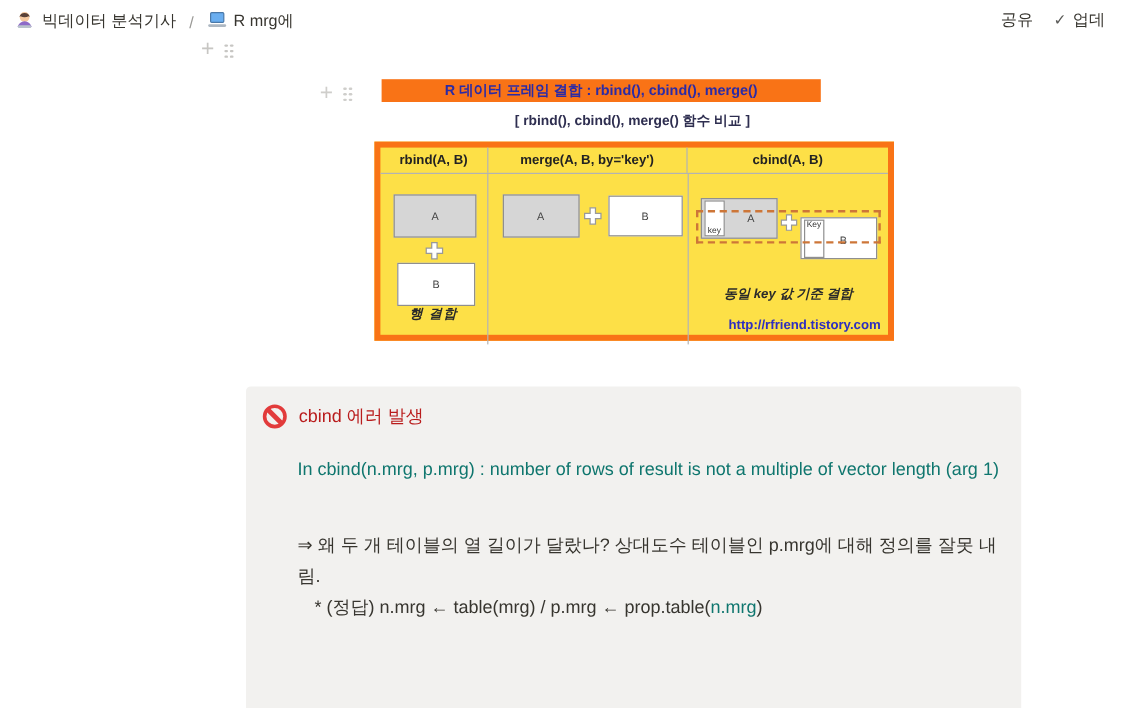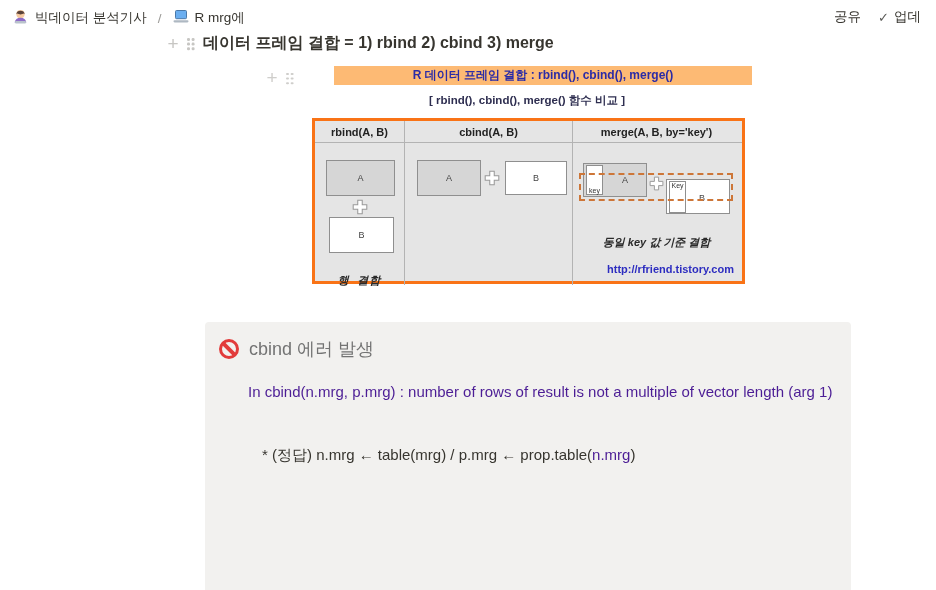--- a/index.html
+++ b/index.html
@@ -22,27 +22,27 @@
   .handle-plus { color:#c7c6c3; font-size:19px; line-height:18px; width:20px; text-align:center; cursor:pointer; }
   .handle-dots { position:relative; width:10px; height:13px; margin:0 7px 0 3px; cursor:grab; }
   .handle-dots i { position:absolute; left:1px; top:1px; width:2.6px; height:2.6px; border-radius:50%;
     background:#c7c6c3;
     box-shadow:4.6px 0 0 #c7c6c3, 0 4.6px 0 #c7c6c3, 4.6px 4.6px 0 #c7c6c3, 0 9.2px 0 #c7c6c3, 4.6px 9.2px 0 #c7c6c3; }
   .page-h { font-size:16px; font-weight:bold; color:#37352f; }
 
   
   .figure { position:absolute; left:262px; top:64px; width:490px; height:228px; }
   .fig-handles { position:absolute; left:0; top:5px; display:flex; align-items:center; opacity:.85; }
-  .banner { position:absolute; left:72px; top:2px; width:418px; height:19px; background:#fdba74;
+  .banner { position:absolute; left:56px; top:2px; width:366px; height:19px; background:#f97316;
     display:flex; align-items:center; justify-content:center; }
   .banner span { font-size:12px; font-weight:bold; color:#2b2ba6; }
   .fig-caption { position:absolute; left:56px; top:29px; width:418px; text-align:center;
     font-size:11.5px; font-weight:bold; color:#2e2e50; }
   .cmp-table { position:absolute; left:50px; top:54px; width:433px; height:166px;
-    border:3px solid #f97316; background:#e5e5e5; }
+    border:5px solid #f97316; background:#fde047; }
   .cmp-head { display:flex; height:22px; border-bottom:1px solid #b3b3b3; }
   .cmp-head .hc { display:flex; align-items:center; justify-content:center;
     font-size:11px; font-weight:bold; color:#222; border-right:1px solid #b3b3b3; }
   .cmp-head .hc:last-child { border-right:none; }
   .cmp-body { display:flex; height:142px; }
   .cmp-cell { position:relative; border-right:1px solid #b3b3b3; }
   .cmp-cell:last-child { border-right:none; }
   .c1 { width:90px; } .c2 { width:168px; } .c3 { width:167px; }
   .dbox { position:absolute; display:flex; align-items:center; justify-content:center;
     font-size:9px; color:#444; border:1px solid #8f8f8f; }
@@ -57,23 +57,23 @@
   .src-url { position:absolute; right:6px; top:120px; font-size:11px; font-weight:bold; color:#2d2dc0; cursor:pointer; }
   .blabel { position:absolute; font-size:9px; color:#444; }
 
   
   .callout { position:absolute; left:205px; top:322px; width:646px; height:300px;
     background:#f2f1ef; border-radius:4px; }
   .callout-head { position:absolute; left:14px; top:15px; display:flex; align-items:center; gap:10px; }
   .no-entry { position:relative; width:20px; height:20px; border:3px solid #e23b3b; border-radius:50%; }
   .no-entry::before { content:""; position:absolute; left:-2px; top:5.2px; width:18px; height:3.6px;
     background:#e23b3b; transform:rotate(45deg); }
-  .callout-title { font-size:18px; color:#737373; }
+  .callout-title { font-size:15px; color:#b91c1c; }
   .callout-body { position:absolute; left:43px; top:57px; width:596px; font-size:15px; line-height:26px; color:#37352f; }
-  .red { color:#4c1d95; }
+  .red { color:#0f766e; }
   .gap20 { height:20px; } .gap16 { height:17px; }
   .indent { padding-left:14px; }
 </style>
 </head>
 <body>
 
 <div class="topbar">
   <div class="crumbs">
     <div class="crumb">
       <span>
@@ -104,53 +104,52 @@
       <span>업데</span>
     </span>
   </div>
 </div>
 
 <div class="heading-row">
   <span class="handle-plus">+</span>
   <span class="handle-dots">
       <i></i>
     </span>
-  <span class="page-h">데이터 프레임 결합 = 1) rbind 2) cbind 3) merge</span>
 </div>
 
 <div class="figure">
   <div class="fig-handles">
     <span class="handle-plus">+</span>
     <span class="handle-dots">
         <i></i>
       </span>
   </div>
 
   <div class="banner">
     <span>R 데이터 프레임 결합 : rbind(), cbind(), merge()</span>
   </div>
   <div class="fig-caption">[ rbind(), cbind(), merge() 함수 비교 ]</div>
 
   <div class="cmp-table">
     <div class="cmp-head">
       <div class="hc c1">rbind(A, B)</div>
+      <div class="hc c3">merge(A, B, by='key')</div>
       <div class="hc c2">cbind(A, B)</div>
-      <div class="hc c3">merge(A, B, by='key')</div>
     </div>
     <div class="cmp-body">
 
       <div class="cmp-cell c1">
         <div class="dbox dgray" style="left:11px; top:17px; width:69px; height:36px;">A</div>
         <span class="plus-shape" style="left:37px; top:56px;">
           <svg width="16" height="16" viewBox="0 0 20 20">
               <path d="M7.2 1.5 h5.6 v5.7 h5.7 v5.6 h-5.7 v5.7 h-5.6 v-5.7 h-5.7 v-5.6 h5.7 z" fill="#fff" stroke="#999" stroke-width="1.3"></path>
             </svg>
         </span>
         <div class="dbox dwhite" style="left:14px; top:74px; width:65px; height:36px;">B</div>
-        <div class="diagram-label" style="top:130px;font-family:Liberation Mono, monospace;">행 결합</div>
+        <div class="diagram-label" style="top:109px;">행 결합</div>
       </div>
 
       <div class="cmp-cell c2">
         <div class="dbox dgray" style="left:12px; top:17px; width:64px; height:36px;">A</div>
         <span class="plus-shape" style="left:79px; top:27px;">
           <svg width="16" height="16" viewBox="0 0 20 20">
               <path d="M7.2 1.5 h5.6 v5.7 h5.7 v5.6 h-5.7 v5.7 h-5.6 v-5.7 h-5.7 v-5.6 h5.7 z" fill="#fff" stroke="#999" stroke-width="1.3"></path>
             </svg>
         </span>
         <div class="dbox dwhite" style="left:100px; top:18px; width:62px; height:34px;">B</div>
@@ -178,18 +177,19 @@
 
 <div class="callout">
   <div class="callout-head">
     <span class="no-entry"></span>
     <span class="callout-title">cbind 에러 발생</span>
   </div>
   <div class="callout-body">
     <div class="red">In cbind(n.mrg, p.mrg) : number of rows of result is not a multiple of vector length (arg 1)</div>
     <div class="gap20"></div>
     <div class="gap16"></div>
+    <div>⇒ 왜 두 개 테이블의 열 길이가 달랐나? 상대도수 테이블인 p.mrg에 대해 정의를 잘못 내림.</div>
     <div class="indent">
       <span>* (정답) n.mrg ← table(mrg) / p.mrg ← prop.table(</span><span class="red">n.mrg</span><span>)</span>
     </div>
 
   </div>
 </div>
 
 </body></html>

